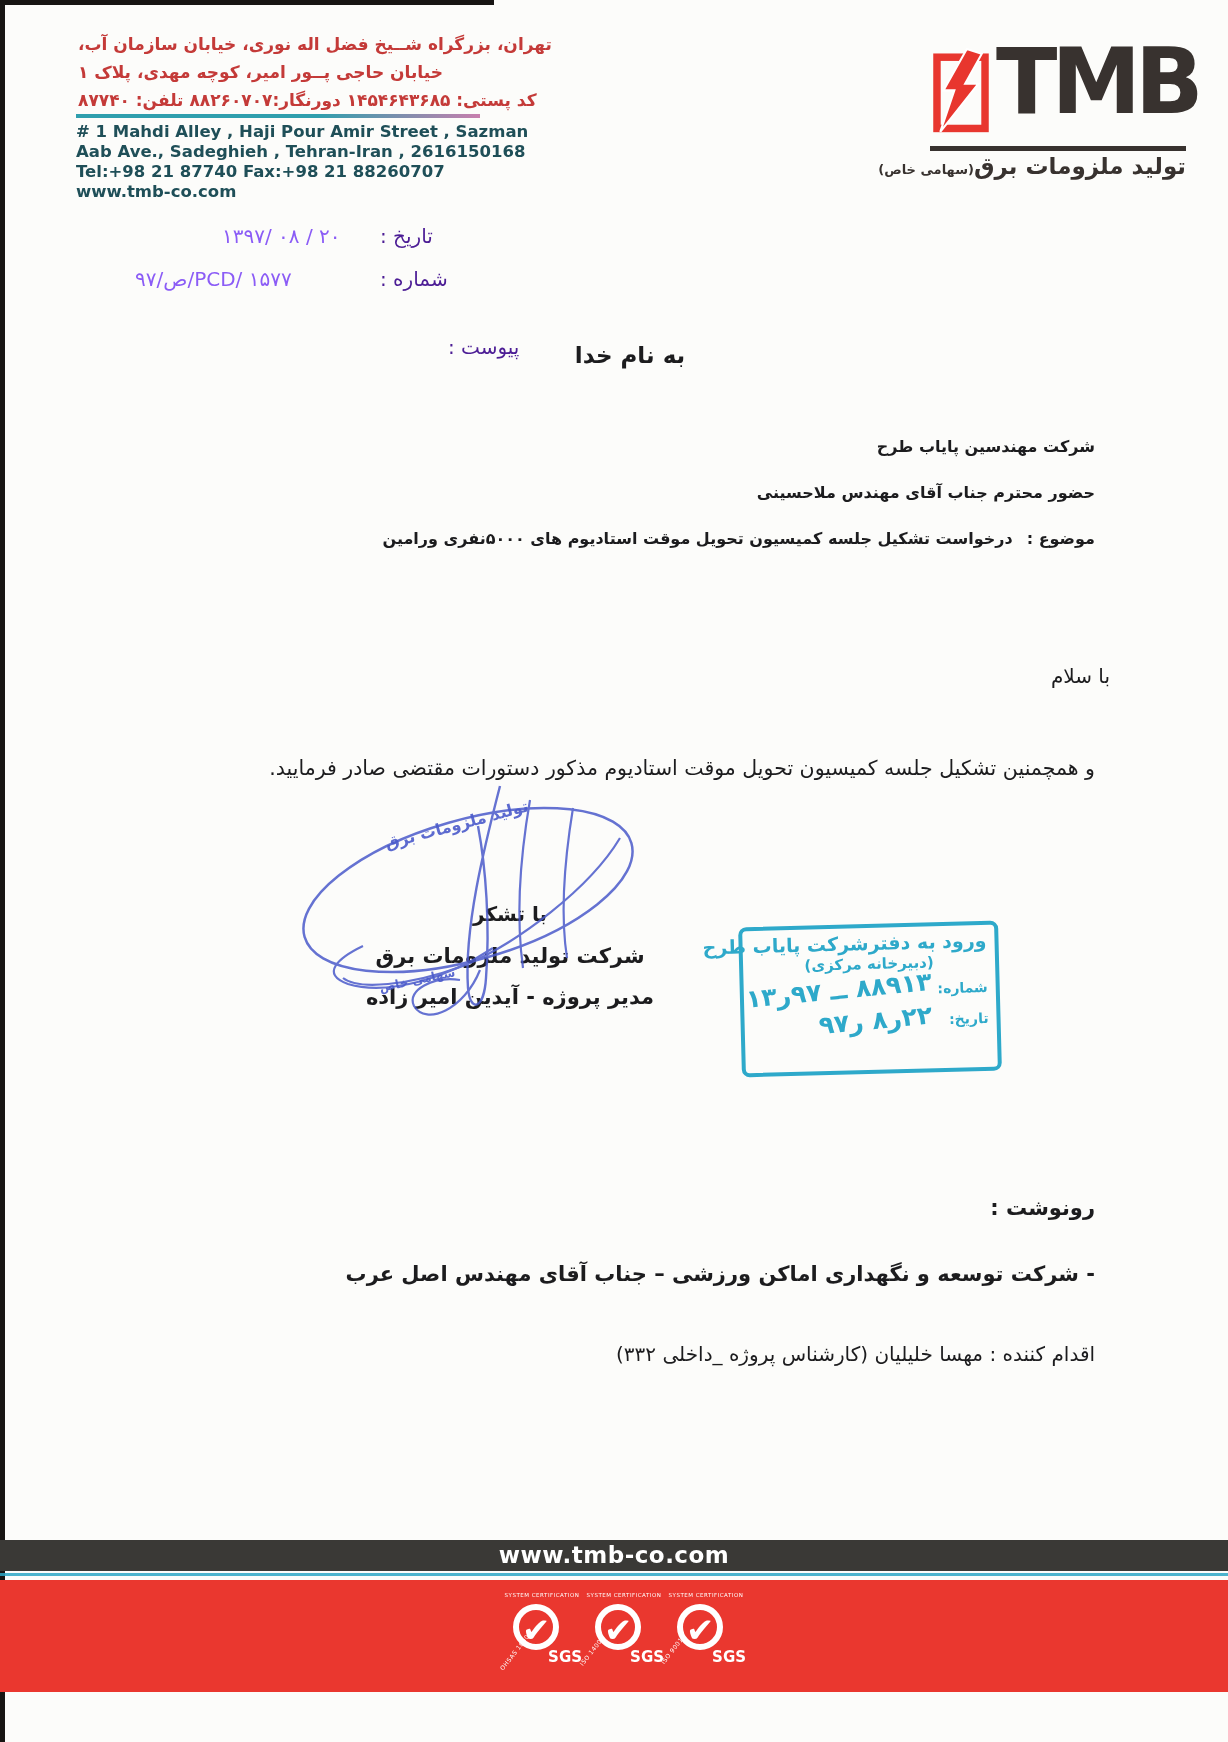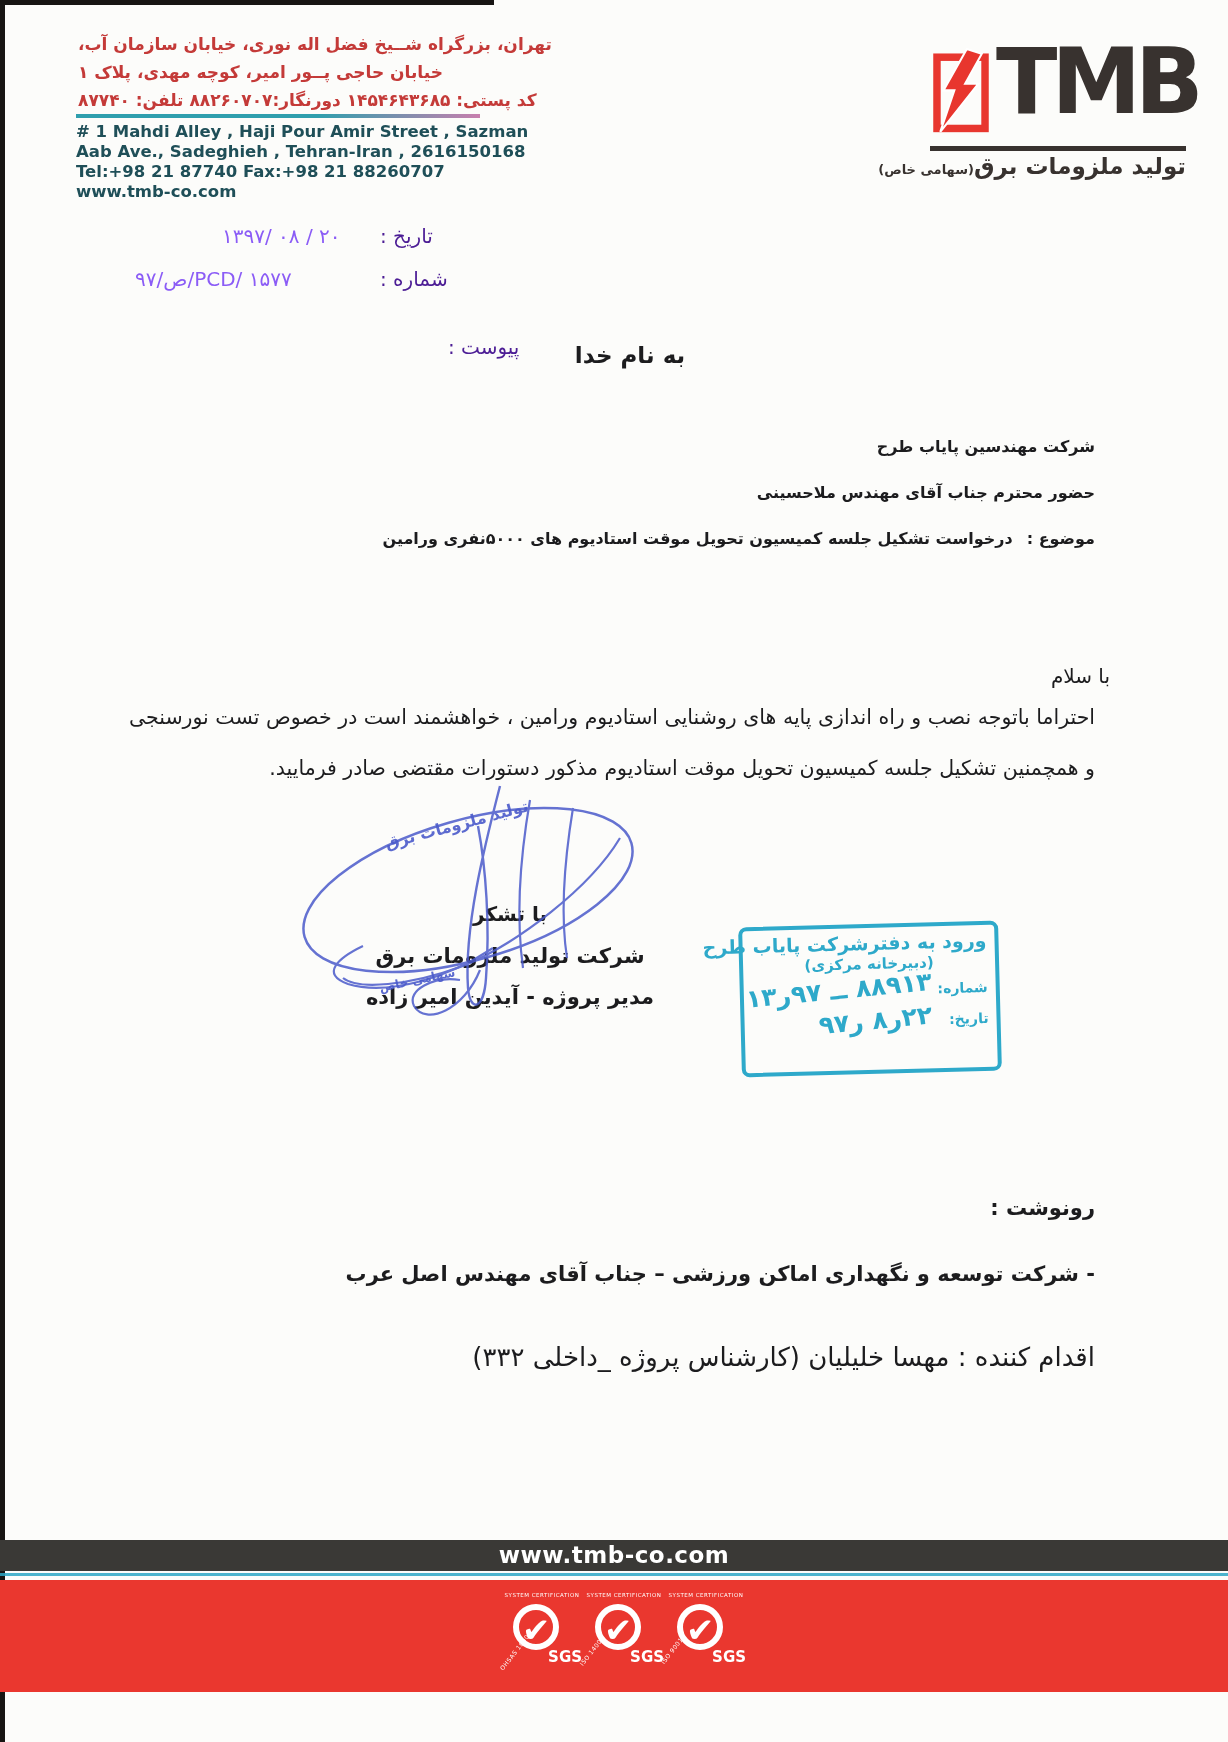--- a/index.html
+++ b/index.html
@@ -45,21 +45,21 @@
     transform:rotate(-1.5deg);direction:rtl;padding:4px 8px;
   }
   .entry-stamp .t1{font-size:19px;font-weight:bold;text-align:center;white-space:nowrap;}
   .entry-stamp .t2{font-size:15px;font-weight:bold;text-align:center;margin-top:1px;}
   .entry-stamp .row{display:flex;align-items:center;direction:rtl;margin-top:2px;}
   .entry-stamp .rl{font-size:14px;font-weight:bold;width:56px;flex:none;}
   .entry-stamp .hand{font-size:25px;font-weight:bold;transform:rotate(-4deg);letter-spacing:1px;direction:ltr;unicode-bidi:bidi-override;}
   
   .cc-label{font-size:21px;font-weight:bold;}
   .cc-line{font-size:21px;font-weight:bold;}
-  .action-line{font-size:26px;}
+  .action-line{font-size:20px;}
   
   .foot-bar{left:0;top:1540px;width:1228px;height:31px;background:#3a3936;color:#fff;
     text-align:center;font-size:23px;font-weight:bold;line-height:31px;letter-spacing:.5px;}
   .foot-cyan{left:0;top:1573px;width:1228px;height:3px;background:#2ba6c4;opacity:.85;}
   .foot-red{left:0;top:1580px;width:1228px;height:112px;background:#ea372f;}
   .sgs{position:absolute;width:68px;height:76px;top:14px;color:#fff;}
   .sgs .ring{position:absolute;left:5px;top:10px;width:46px;height:46px;border:6px solid #fff;border-radius:50%;}
   .sgs .chk{position:absolute;left:14px;top:13px;font-size:34px;font-weight:bold;color:#fff;line-height:46px;}
   .sgs .org{position:absolute;right:-8px;bottom:4px;font-size:15px;font-weight:bold;background:#ea372f;padding:0 2px;}
   .sgs .cert{position:absolute;left:-16px;bottom:16px;font-size:6px;transform:rotate(-52deg);letter-spacing:.5px;}
@@ -105,21 +105,20 @@
 
   <div class="abs bismillah rtl">به نام خدا</div>
 
   <div class="abs line-b rtl" style="right:133px;top:437px;">شرکت مهندسین پایاب طرح</div>
   <div class="abs line-b rtl" style="right:133px;top:483px;">حضور محترم جناب آقای مهندس ملاحسینی</div>
   <div class="abs line-b rtl subject" style="right:133px;top:529px;">
     <span class="lbl">موضوع :</span><span>درخواست  تشکیل  جلسه کمیسیون تحویل موقت  استادیوم های ۵۰۰۰نفری  ورامین</span>
   </div>
 
   <div class="abs rtl" style="right:118px;top:664px;font-size:20px;">با سلام</div>
-  <div class="abs body-t rtl" style="right:133px;top:705px;">احتراما  باتوجه نصب و راه اندازی  پایه های روشنایی استادیوم ورامین ، خواهشمند است در خصوص تست نورسنجی</div>
   <div class="abs body-t rtl" style="right:133px;top:756px;">و همچمنین تشکیل  جلسه کمیسیون تحویل موقت استادیوم مذکور دستورات مقتضی صادر فرمایید.</div>
 
   <div class="abs sig-block">
     <div class="closing">با تشکر</div>
     <div class="l">شرکت تولید ملزومات برق</div>
     <div class="l">مدیر پروژه - آیدین امیر زاده</div>
   </div>
 
   <svg class="abs blue-stamp" width="400" height="252" viewBox="0 0 400 252">
     <g stroke="#4b5bcb" fill="none" opacity="0.85">

